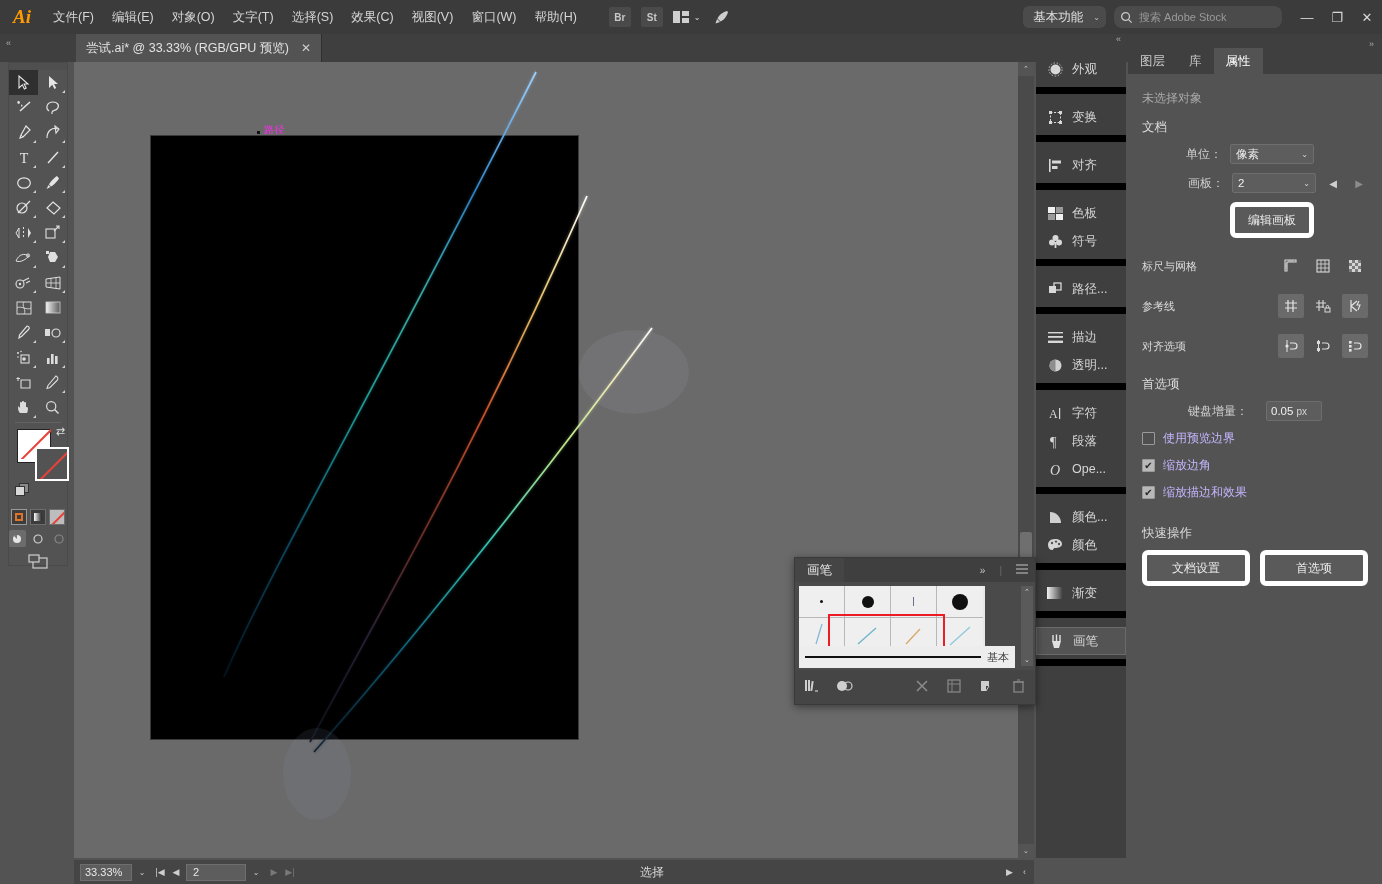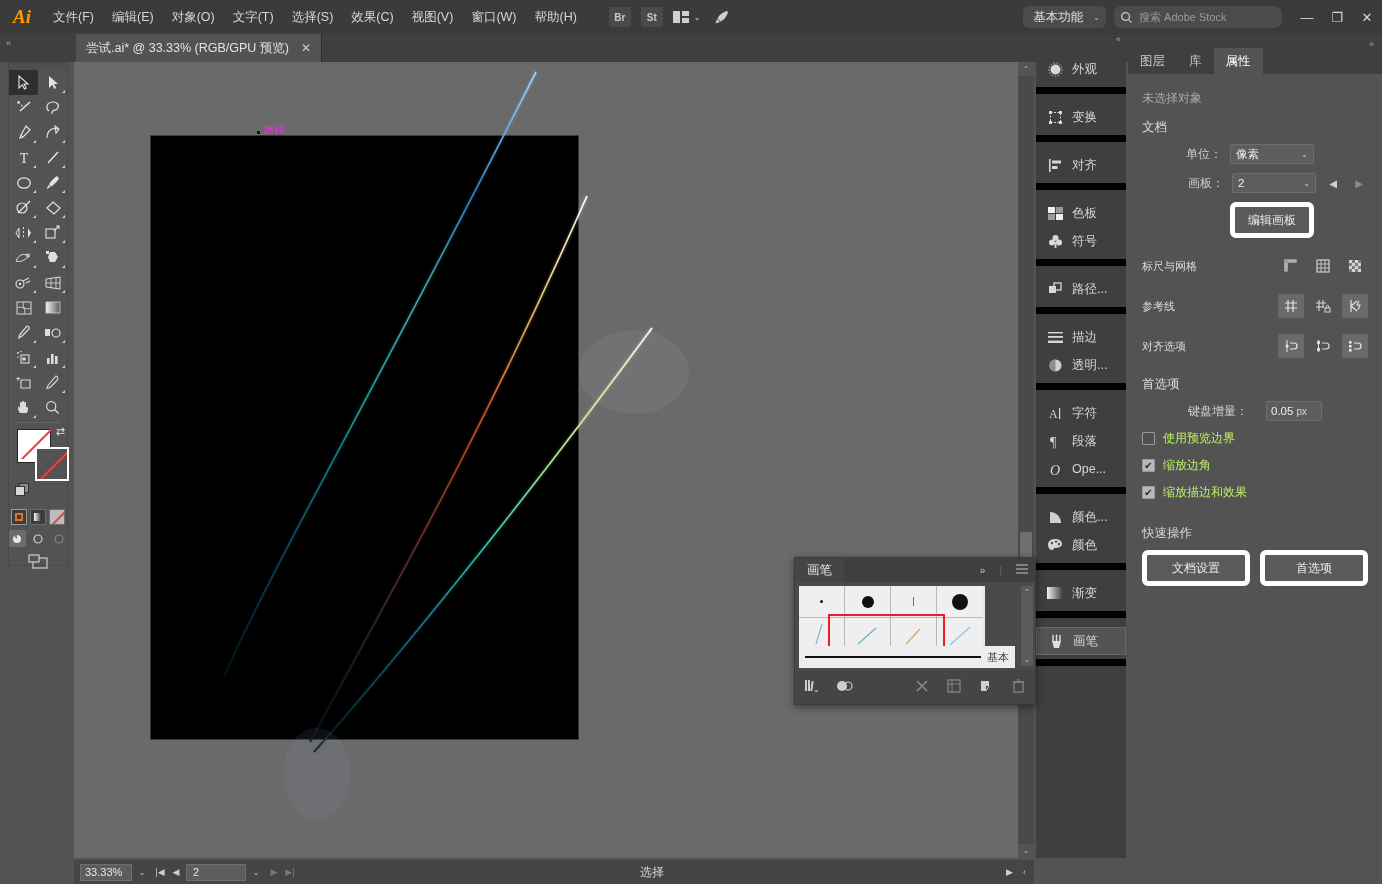--- a/index.html
+++ b/index.html
@@ -187,21 +187,21 @@
   }
   .icon-btn.on{background:#6a6a6a;}
   .field-num{
     width:56px;height:20px;background:#5d5d5d;border:1px solid #6e6e6e;border-radius:2px;
     font-size:11.5px;color:#f0f0f0;display:flex;align-items:center;padding-left:4px;gap:3px;
   }
   .chk-row{display:flex;align-items:center;gap:8px;margin-bottom:10px;}
   .chk{width:13px;height:13px;border:1px solid #9a9a9a;background:#4f4f4f;border-radius:1px;
     display:flex;align-items:center;justify-content:center;font-size:10px;color:#f0f0f0;}
   .chk.on{background:#b8b8b8;color:#2a2a2a;}
-  .chk-lab{font-size:12px;color:#bef264;}
+  .chk-lab{font-size:12px;color:#c4b5fd;}
   .quick-row{display:flex;gap:10px;}
   .quick-row .p-btn{flex:1;}
 
   
   .brushes{
     position:absolute;left:794px;top:557px;width:242px;height:148px;background:#454545;
     border:1px solid #3a3a3a;box-shadow:0 2px 8px rgba(0,0,0,.45);
   }
   .br-head{height:24px;background:#3f3f3f;display:flex;align-items:center;}
   .br-tab{padding:0 12px;height:24px;line-height:24px;font-size:12.5px;color:#e6e6e6;background:#454545;}

